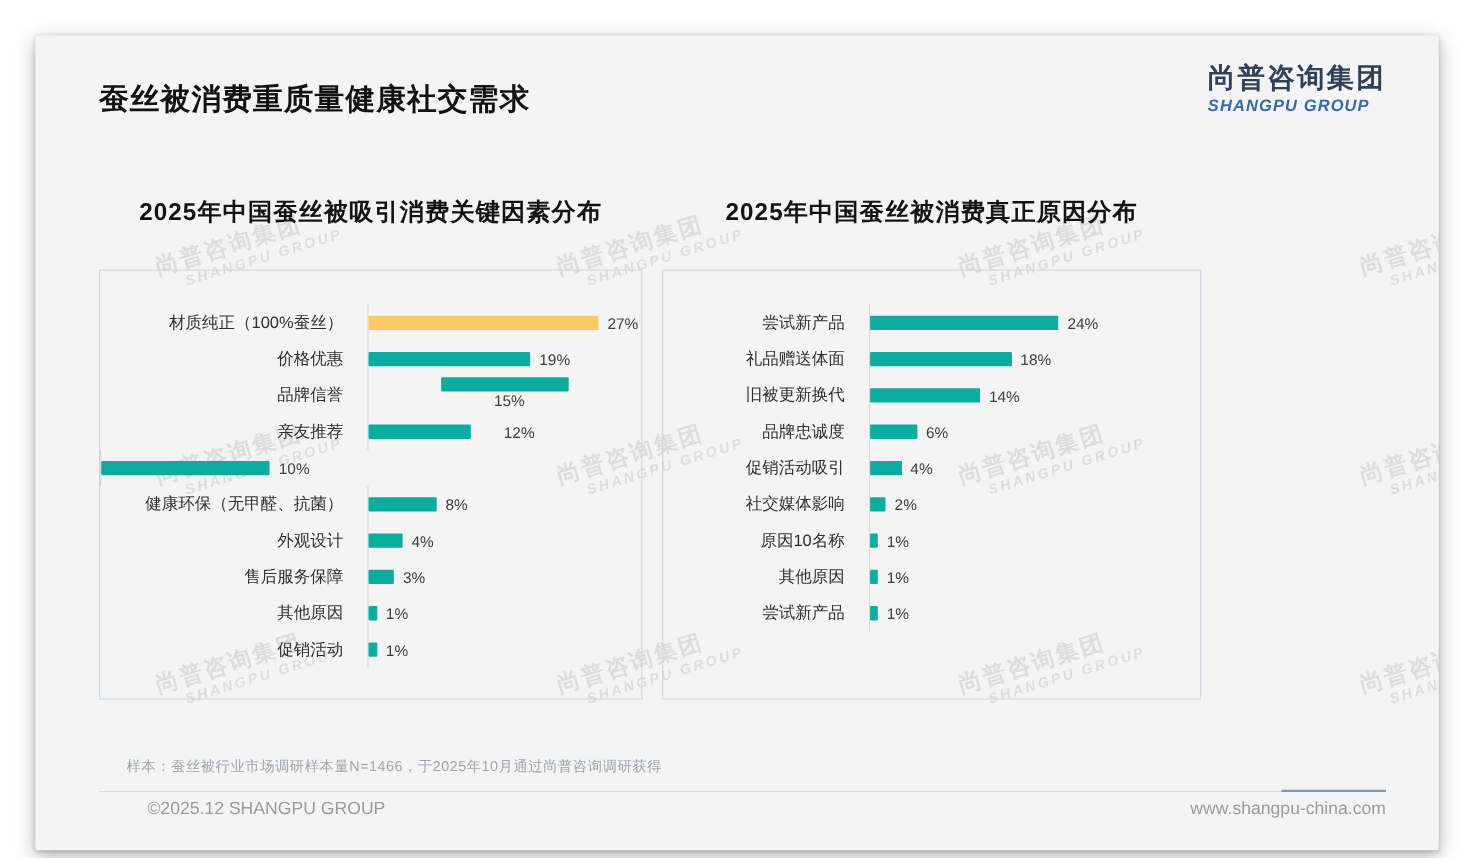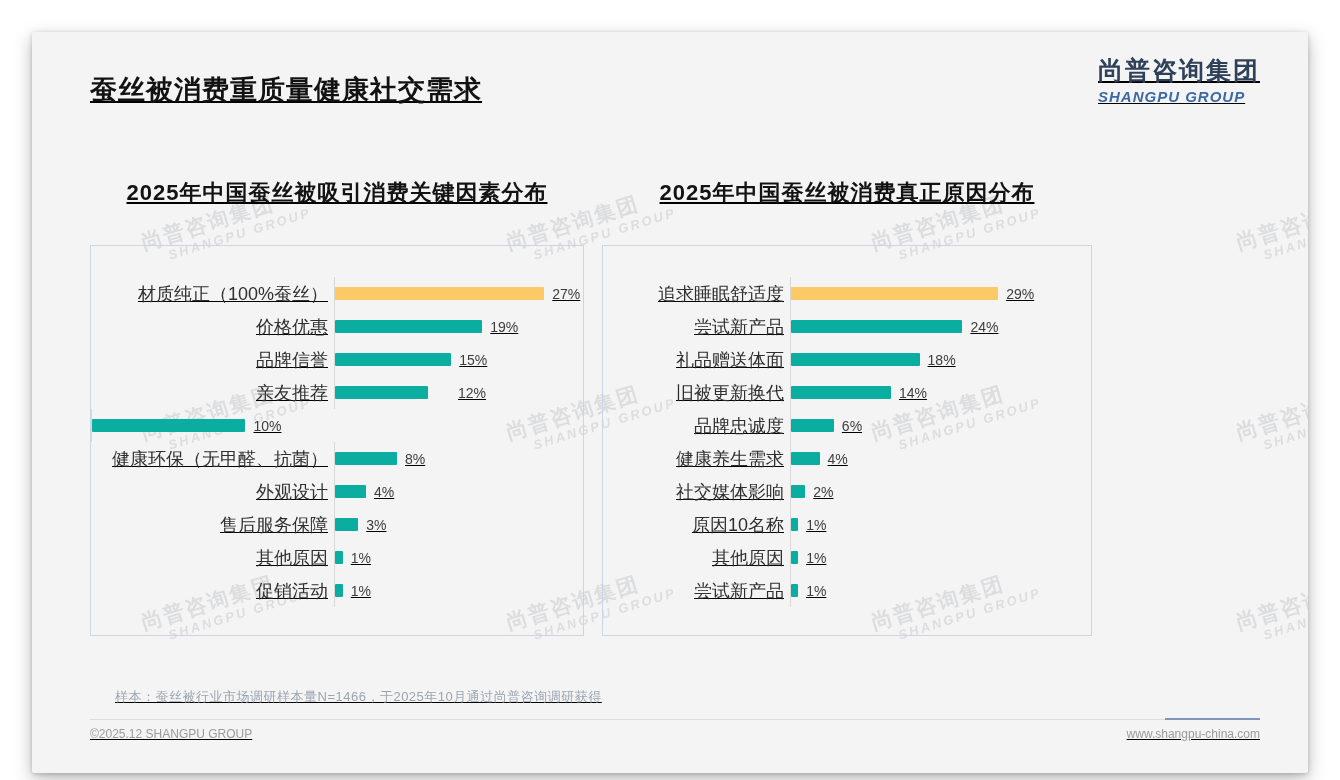--- a/index.html
+++ b/index.html
@@ -16,50 +16,50 @@
     background: #f4f4f5;
     border-radius: 2px;
     box-shadow: 0 6px 18px rgba(0,0,0,.28), 0 1px 4px rgba(0,0,0,.18);
     overflow: hidden;
   }
   .watermark-layer { position: absolute; inset: 0; z-index: 0; pointer-events: none; }
   .watermark { position: absolute; transform: rotate(-17deg); color: rgba(100,105,112,.16); white-space: nowrap; }
   .wm-cn { font-size: 21px; font-weight: bold; letter-spacing: 2px; }
   .wm-en { font-size: 13px; font-weight: bold; font-style: italic; letter-spacing: 2.5px; margin: -2px 0 0 22px; }
 
-  .content { position: relative; z-index: 1; height: 100%; box-sizing: border-box; padding: 0 48px 0 58px; text-decoration: underline; }
+  .content { position: relative; z-index: 1; height: 100%; box-sizing: border-box; padding: 0 48px 0 58px; }
 
   header { display: flex; justify-content: space-between; align-items: flex-start; padding-top: 22px; }
   .page-title { margin: 18px 0 0 0; font-size: 27px; font-weight: bold; color: #121212; letter-spacing: 1px; }
   .logo { text-align: left; }
   .logo-cn { font-size: 25px; font-weight: bold; color: #2f4159; letter-spacing: 2px; }
   .logo-en { font-size: 15px; font-weight: bold; font-style: italic; color: #3b69a5; letter-spacing: 1px; margin-top: 1px; }
 
   .charts { display: flex; gap: 18px; margin-top: 70px; }
   .chart-col.left  { width: 494px; }
   .chart-col.right { width: 490px; }
   .chart-title { margin: 0 0 37px 0; font-size: 22px; font-weight: bold; color: #131313; text-align: center; letter-spacing: 1px; }
   .panel {
     height: 391px; box-sizing: border-box;
     border: 1px solid #ccd6e3;
     padding-top: 31px;
     background: transparent;
   }
   .bar-row { display: flex; align-items: center; height: 33px; }
-  .cat-label { text-align: right; padding-right: 6px; box-sizing: border-box; font-size: 18px; color: #2f2f2f; white-space: nowrap; }
+  .cat-label { text-align: right; padding-right: 22px; box-sizing: border-box; font-size: 15px; color: #2f2f2f; white-space: nowrap; }
   .panel-left  .cat-label { width: 243px; }
   .panel-right .cat-label { width: 187px; }
   .bar-zone { flex: 1; display: flex; align-items: center; align-self: stretch; border-left: 1px solid #22c55e; }
   .bar { height: 13px; border-radius: 1px; }
   .value-label { margin-left: 8px; font-size: 14px; color: #3d3d3d; white-space: nowrap; }
 
   .note { margin: 52px 0 0 25px; font-size: 13px; color: #9aa5b0; letter-spacing: .5px; }
   .divider { position: relative; margin-top: 13px; height: 1px; background: #dcdcdc; }
   .divider-accent { position: absolute; right: 0; top: -1px; width: 95px; height: 2px; background: #7e96bb; }
-  .bottombar { display: flex; justify-content: space-between; margin-top: 7px; font-size: 12px; color: #9b9b9b; }
+  .bottombar { display: flex; justify-content: space-between; margin-top: 7px; font-size: 16px; color: #9b9b9b; margin-left: 44px; }
 </style>
 </head>
 <body>
 
 <div class="slide">
   <div class="watermark-layer" id="watermark-layer">
       <div class="watermark" style="left: 108px; top: 172px;">
         <div class="wm-cn">尚普咨询集团</div>
         <div class="wm-en">SHANGPU GROUP</div>
       </div>
@@ -131,21 +131,21 @@
             </div>
             <div class="bar-row">
               <span class="cat-label">价格优惠</span>
               <div class="bar-zone" style="border-left-color: rgb(216, 216, 216);">
                 <div class="bar" style="width: 59.375%; background: rgb(11, 173, 160);"></div>
                 <span class="value-label">19%</span>
               </div>
             </div>
             <div class="bar-row">
               <span class="cat-label">品牌信誉</span>
-              <div class="bar-zone" style="border-left-color: rgb(216, 216, 216);">
+              <div class="bar-zone" style="border-left-color: rgb(216, 216, 216); flex-direction: column;">
                 <div class="bar" style="width: 46.875%; background: rgb(11, 173, 160);"></div>
                 <span class="value-label">15%</span>
               </div>
             </div>
             <div class="bar-row">
               <span class="cat-label">亲友推荐</span>
               <div class="bar-zone" style="border-left-color: rgb(216, 216, 216); gap: 22px;">
                 <div class="bar" style="width: 37.5%; background: rgb(11, 173, 160);"></div>
                 <span class="value-label">12%</span>
               </div>
@@ -190,27 +190,20 @@
                 <div class="bar" style="width: 3.125%; background: rgb(11, 173, 160);"></div>
                 <span class="value-label">1%</span>
               </div>
             </div>
           </div>
       </section>
       <section class="chart-col right">
         <h2 class="chart-title">2025年中国蚕丝被消费真正原因分布</h2>
         <div class="panel panel-right">
             <div class="bar-row">
-              <span class="cat-label">追求睡眠舒适度</span>
-              <div class="bar-zone" style="border-left-color: rgb(216, 216, 216);">
-                <div class="bar" style="width: 69.0476%; background: rgb(251, 202, 102);"></div>
-                <span class="value-label">29%</span>
-              </div>
-            </div>
-            <div class="bar-row">
               <span class="cat-label">尝试新产品</span>
               <div class="bar-zone" style="border-left-color: rgb(216, 216, 216);">
                 <div class="bar" style="width: 57.1429%; background: rgb(11, 173, 160);"></div>
                 <span class="value-label">24%</span>
               </div>
             </div>
             <div class="bar-row">
               <span class="cat-label">礼品赠送体面</span>
               <div class="bar-zone" style="border-left-color: rgb(216, 216, 216);">
                 <div class="bar" style="width: 42.8571%; background: rgb(11, 173, 160);"></div>
@@ -225,21 +218,21 @@
               </div>
             </div>
             <div class="bar-row">
               <span class="cat-label">品牌忠诚度</span>
               <div class="bar-zone" style="border-left-color: rgb(216, 216, 216);">
                 <div class="bar" style="width: 14.2857%; background: rgb(11, 173, 160);"></div>
                 <span class="value-label">6%</span>
               </div>
             </div>
             <div class="bar-row">
-              <span class="cat-label">健康养生需求</span>
+              <span class="cat-label">促销活动吸引</span>
               <div class="bar-zone" style="border-left-color: rgb(216, 216, 216);">
                 <div class="bar" style="width: 9.52381%; background: rgb(11, 173, 160);"></div>
                 <span class="value-label">4%</span>
               </div>
             </div>
             <div class="bar-row">
               <span class="cat-label">社交媒体影响</span>
               <div class="bar-zone" style="border-left-color: rgb(216, 216, 216);">
                 <div class="bar" style="width: 4.7619%; background: rgb(11, 173, 160);"></div>
                 <span class="value-label">2%</span>

